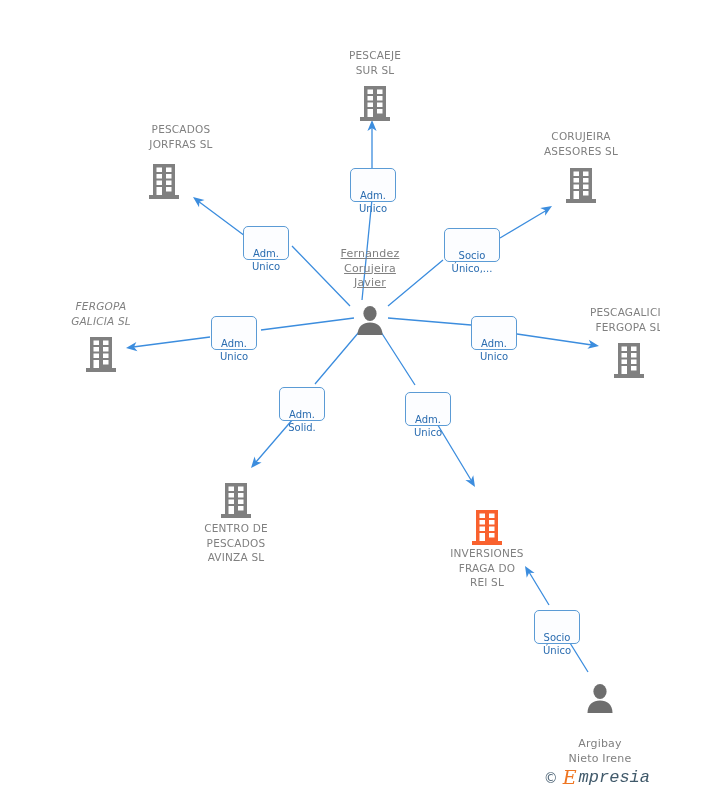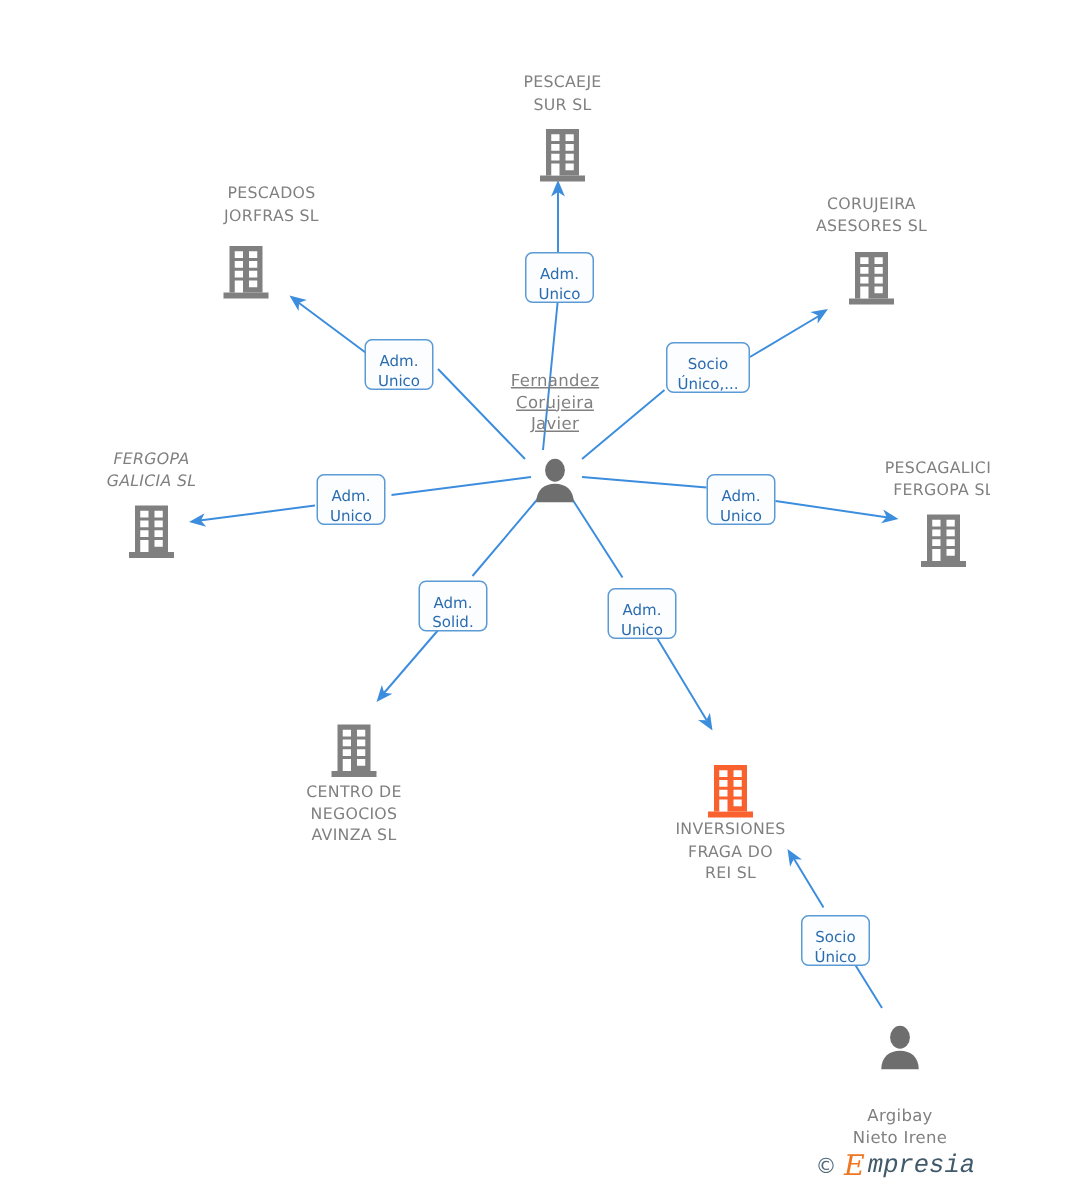--- a/index.html
+++ b/index.html
@@ -48,21 +48,21 @@
   }
   .edge-label {
     position: absolute;
     border: 1.4px solid #5b9bd5;
     border-radius: 5px;
     background: #fcfdff;
     color: #2a6cb0;
     font-size: 10px;
     line-height: 13px;
     text-align: center;
-    padding: 8px 6px 4px 6px;
+    padding: 20px 6px 4px 6px;
     white-space: pre-line;
     box-sizing: border-box;
     cursor: default;
   }
   #watermark {
     position: absolute;
     right: 10px;
     bottom: 8px;
     display: flex;
     align-items: center;
@@ -222,21 +222,21 @@
           <svg width="34" height="30" viewBox="0 0 34 30" class="node-icon">
             <g fill="#6e6e6e">
               <ellipse cx="17" cy="8.5" rx="6.6" ry="7.6"></ellipse>
               <path d="M 4.5 30 C 4.5 21.5 10 17.5 17 17.5 C 24 17.5 29.5 21.5 29.5 30 Z"></path>
             </g>
           </svg>
         </div>
       </div>
       <div class="node company" style="left: 236px; top: 481px; height: 0px;">
         <div class="node-label" style="position: absolute; left: 0px; width: 130px; top: 40px;">CENTRO DE
-NEGOCIOS
+PESCADOS
 AVINZA SL</div>
         <div style="position: absolute; left: 0px; top: 0px; width: 130px;">
           <svg width="34" height="38" viewBox="0 0 34 38" class="node-icon">
             <g fill="#808080">
               <rect x="6" y="2" width="22" height="31"></rect>
               <rect x="2" y="33" width="30" height="4"></rect>
               <rect x="9.5" y="5.5" width="5.5" height="4.5" fill="#ffffff"></rect>
               <rect x="19" y="5.5" width="5.5" height="4.5" fill="#ffffff"></rect>
               <rect x="9.5" y="12" width="5.5" height="4.5" fill="#ffffff"></rect>
               <rect x="19" y="12" width="5.5" height="4.5" fill="#ffffff"></rect>

